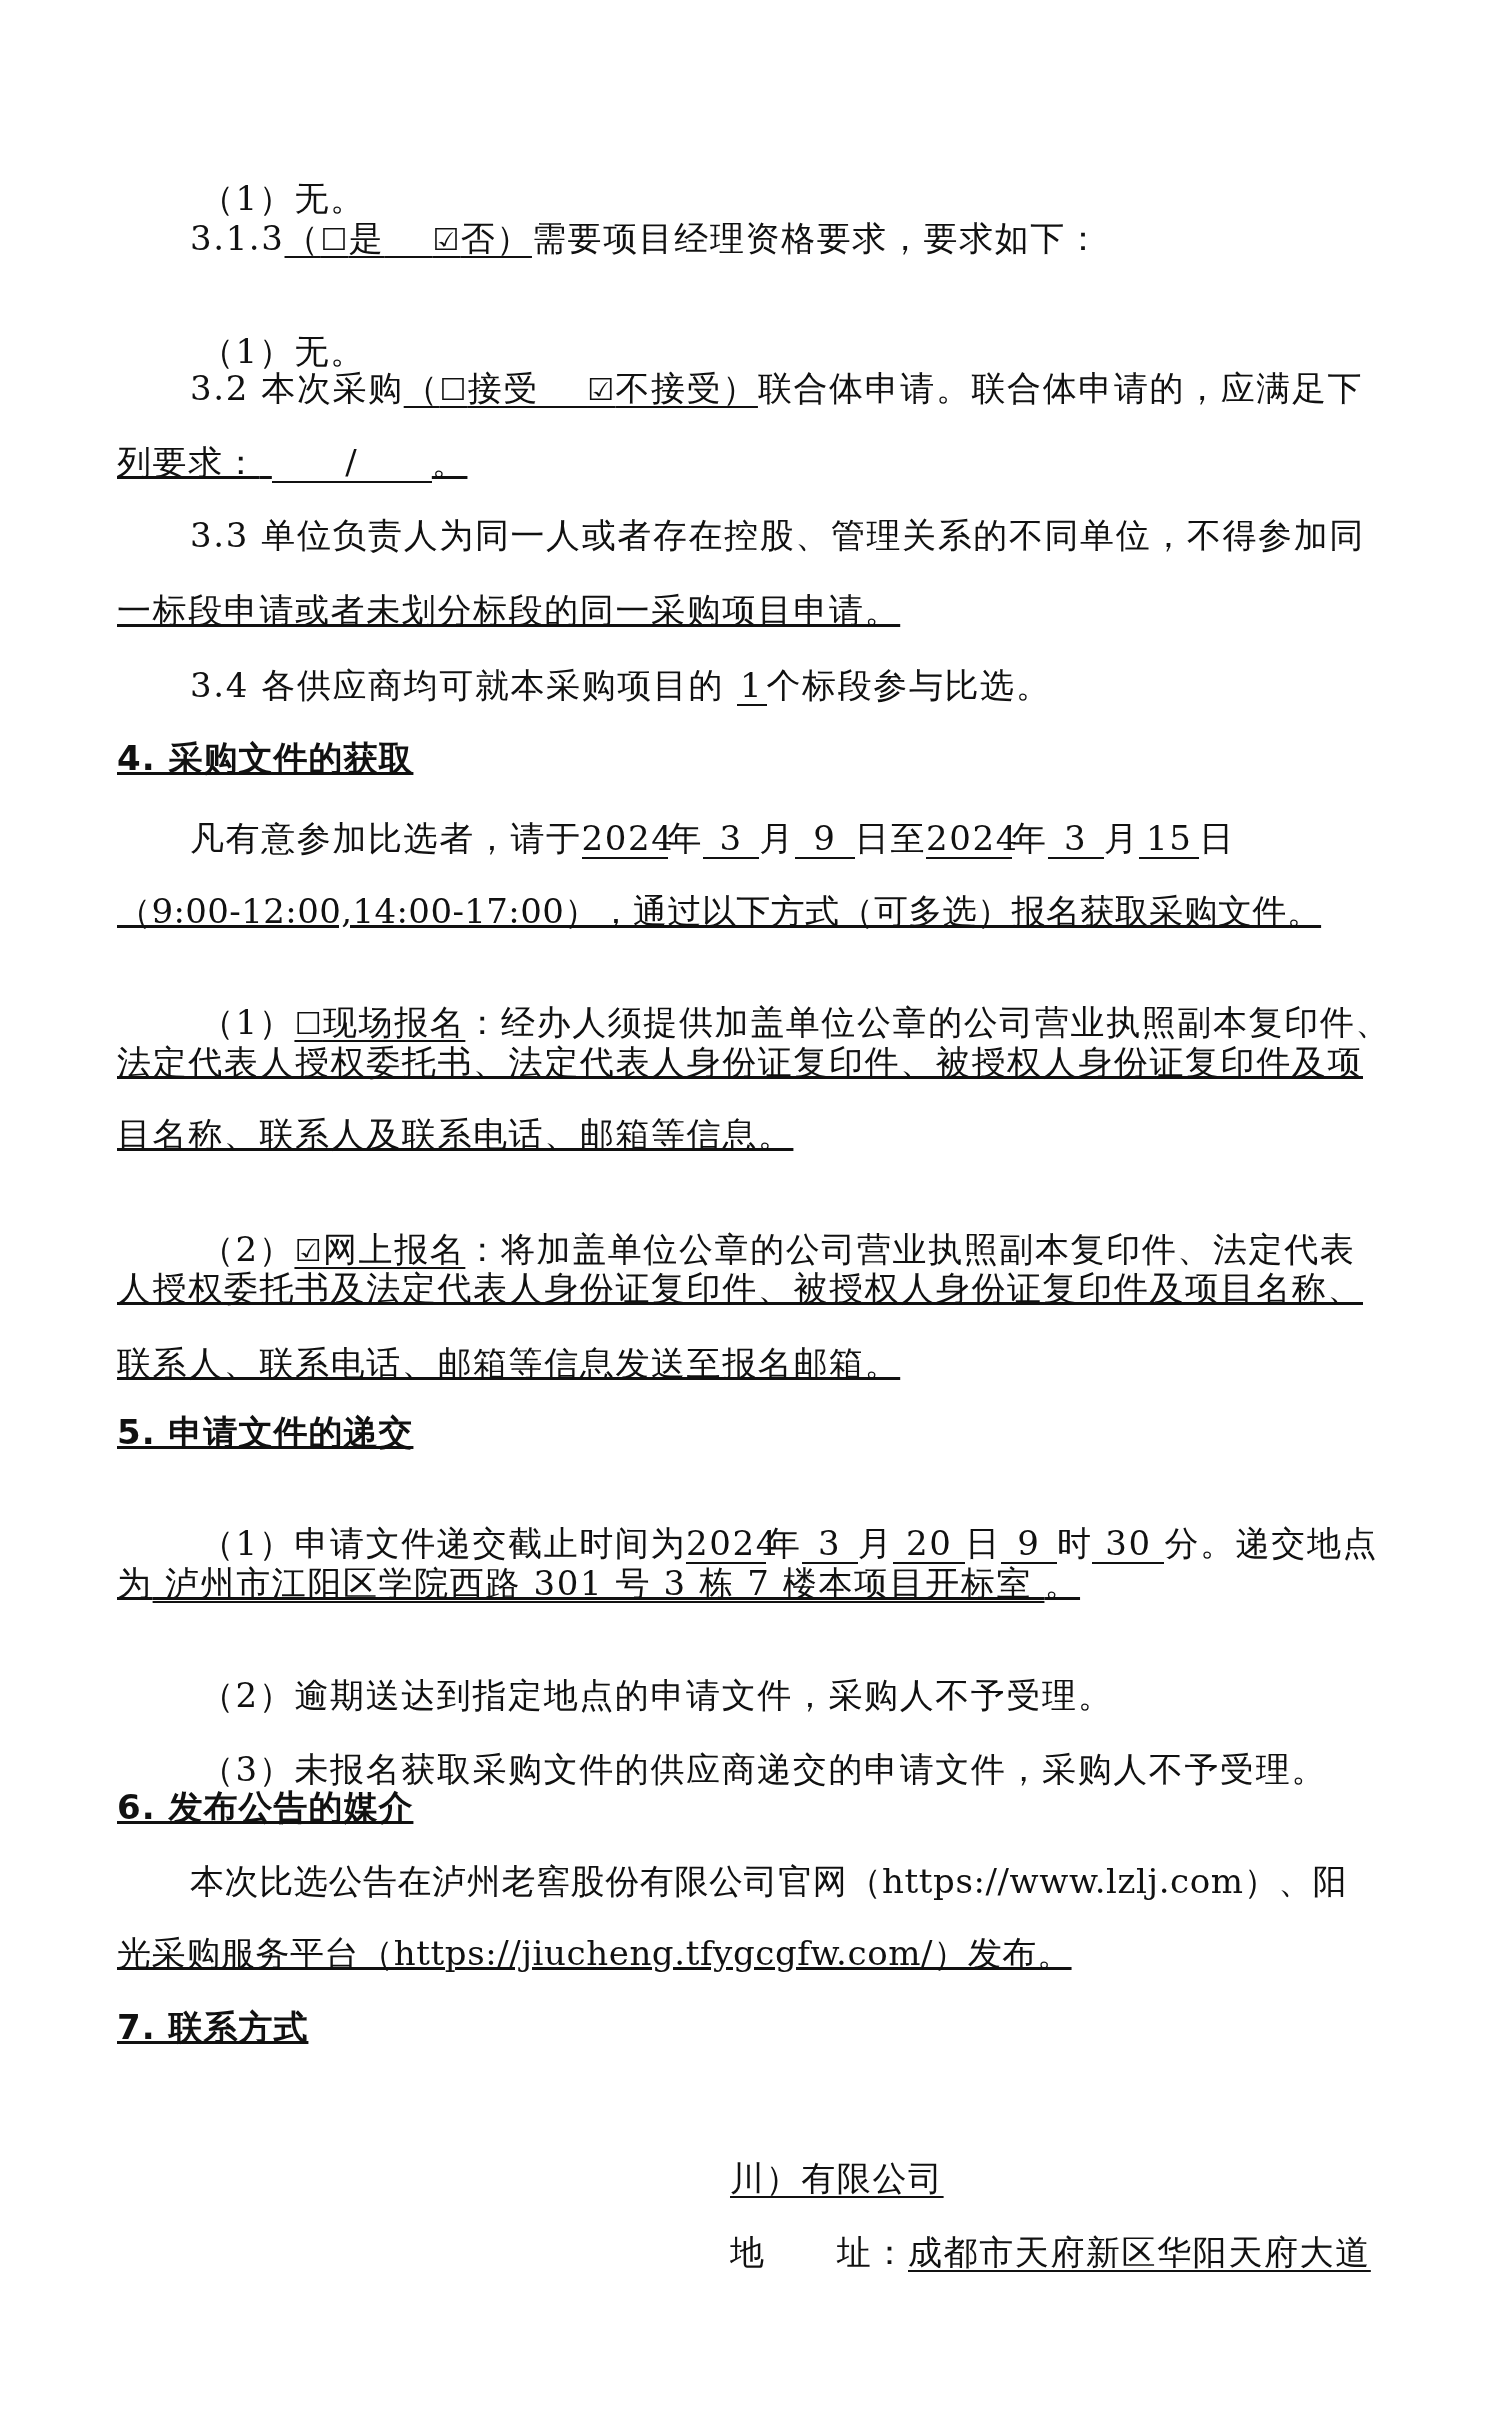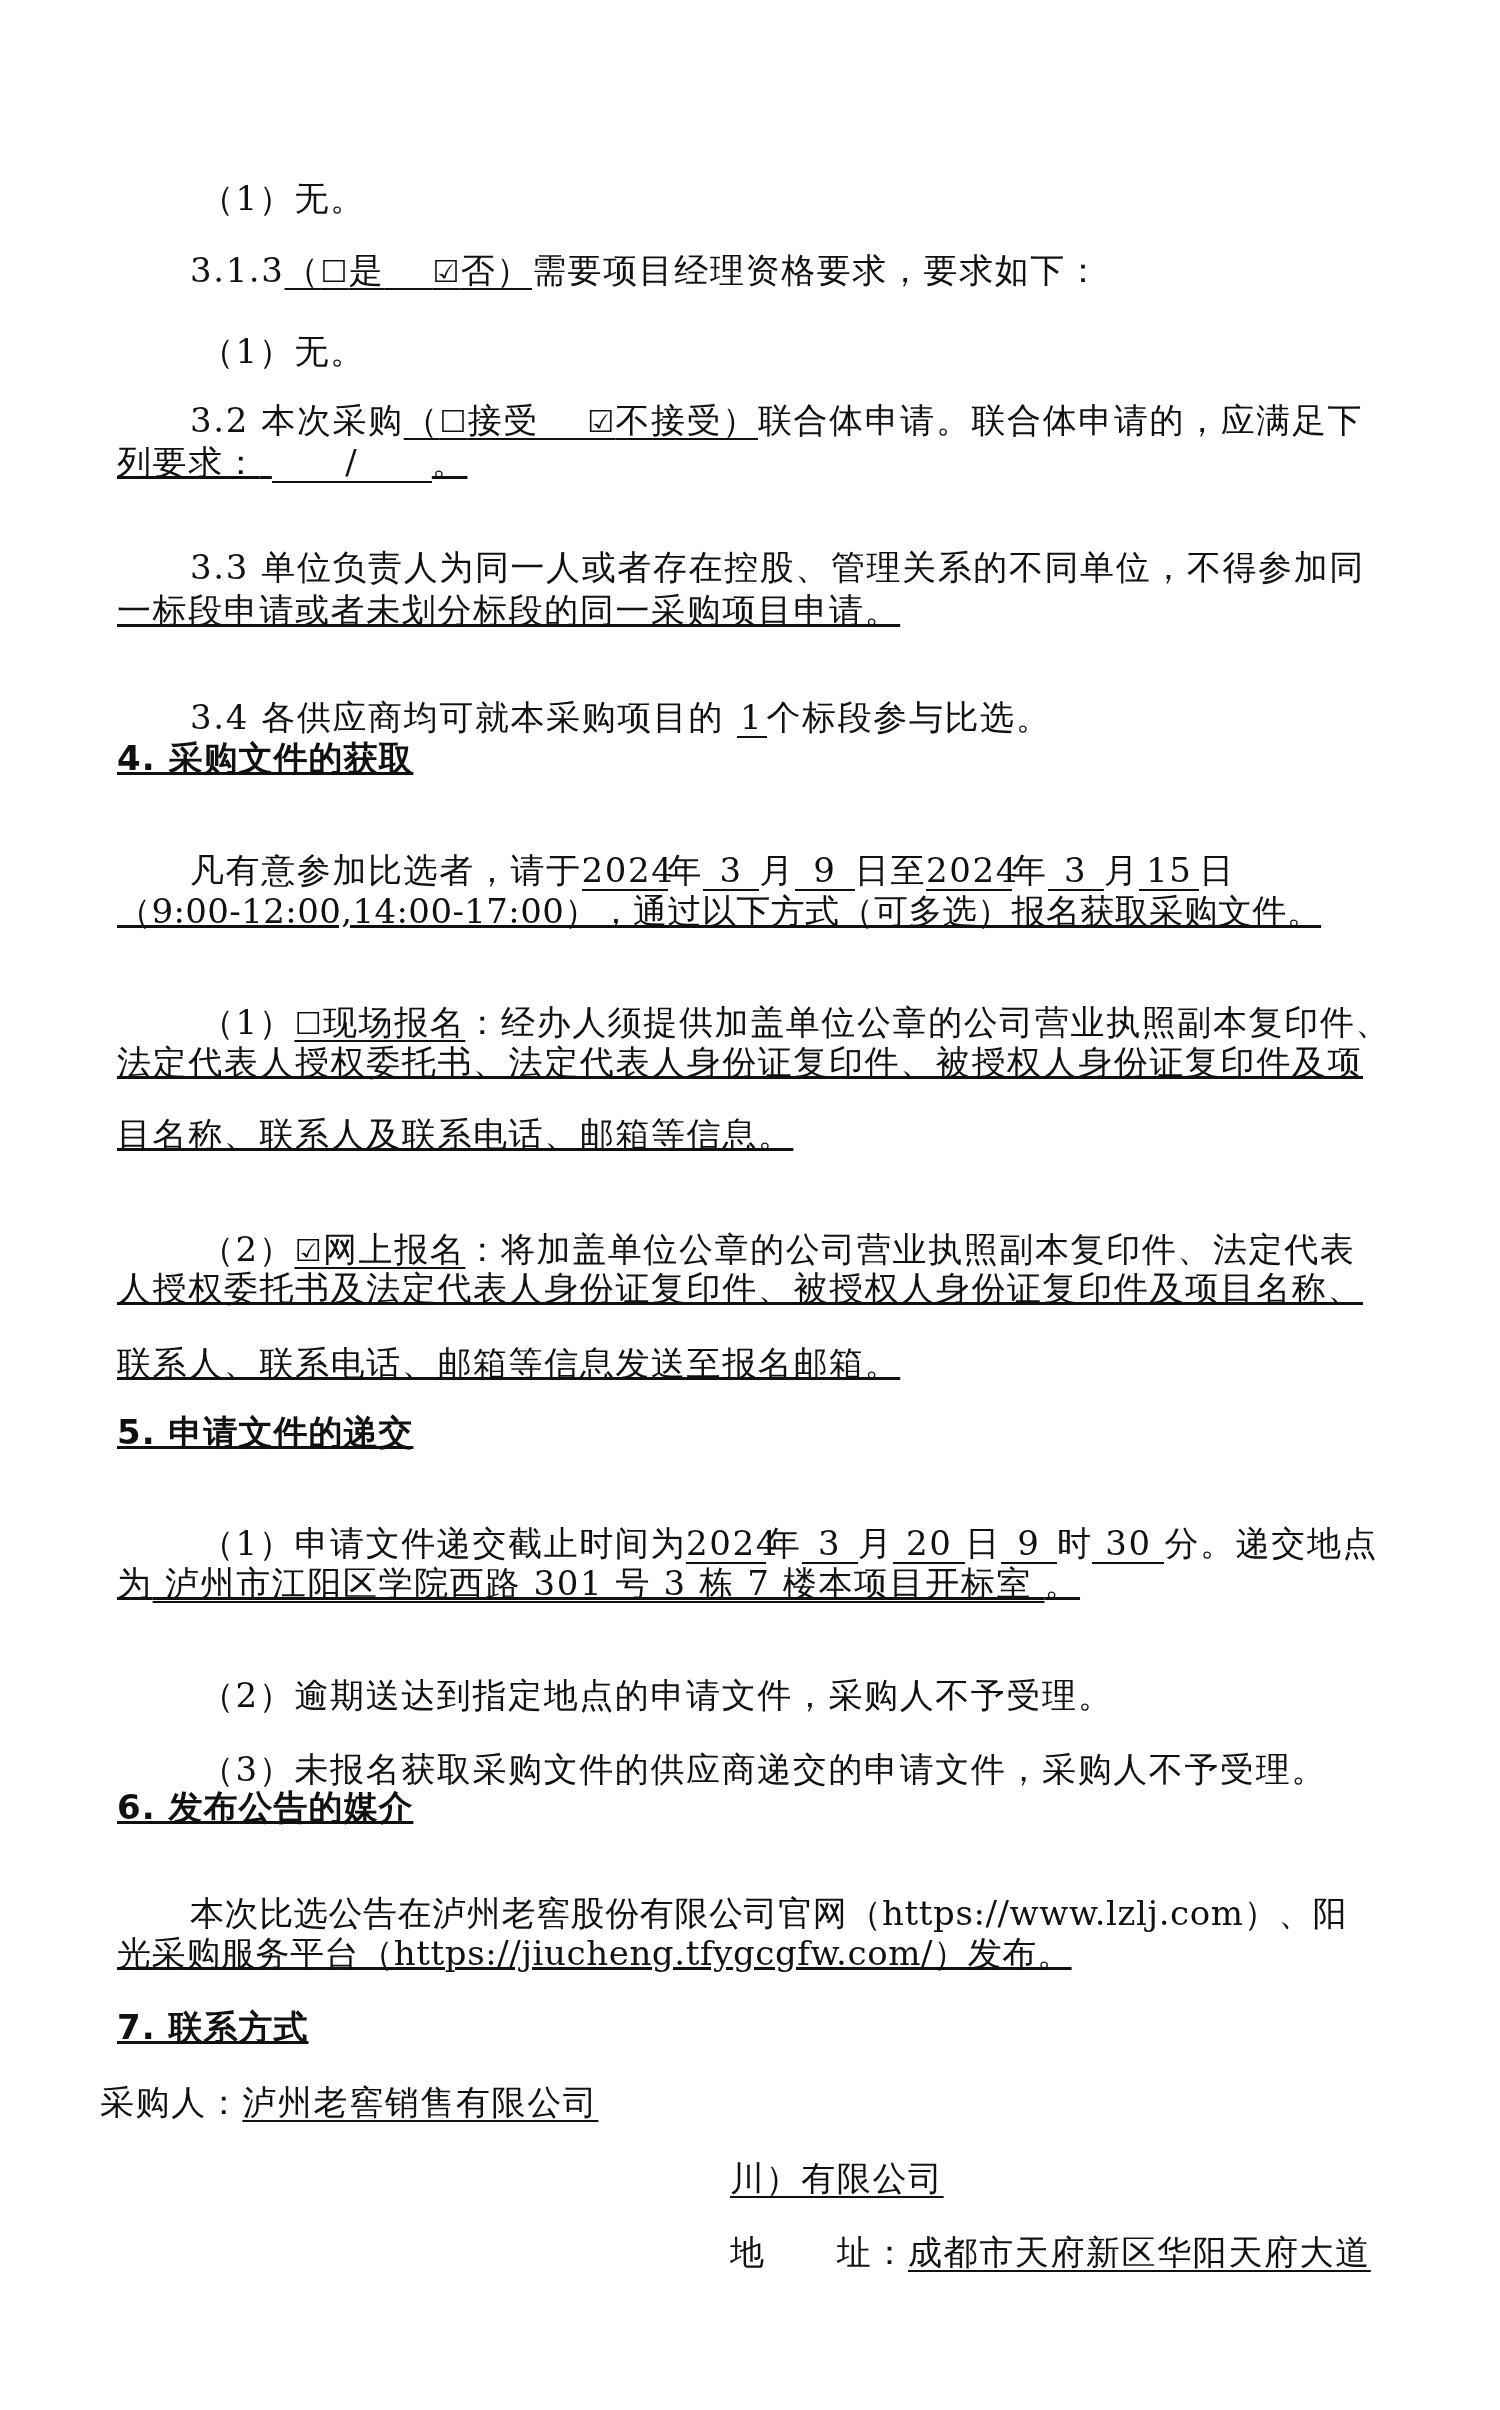--- a/index.html
+++ b/index.html
@@ -1,20 +1,20 @@
 <!DOCTYPE html>
 <html><head>
 <meta charset="utf-8">
 <style>
   html, body { margin:0; padding:0; background:#ffffff; }
   body { width:1500px; height:2410px; position:relative; overflow:hidden;
          font-family:"DejaVu Serif","Liberation Serif",serif; color:#111111; }
   .line { position:absolute; left:0; height:44px; line-height:44px; font-size:34px;
           white-space:nowrap; letter-spacing:1.6px; }
-  .ind1 { left:190px;margin-top:32px; }
+  .ind1 { left:190px; }
   .ind0 { left:117px;text-decoration:underline; }
   .indp { left:200px;margin-top:38px; }
   .head { font-family:"DejaVu Sans","Liberation Sans",sans-serif; font-weight:bold; letter-spacing:1px; }
   .u { text-decoration:underline; text-decoration-thickness:2px; text-underline-offset:6px; }
   .blank { display:inline-block; text-align:center; border-bottom:2px solid #111; line-height:38px; }
   .box { font-family:"DejaVu Sans",sans-serif; font-size:30px; }
   .col-l { position:absolute; left:100px; }
   .col-r { position:absolute; left:730px; }
 </style>
 </head>
@@ -72,20 +72,19 @@
 <div class="line indp" style="top:1635px">（2）逾期送达到指定地点的申请文件，采购人不予受理。</div>
 <div class="line indp" style="top:1709px">（3）未报名获取采购文件的供应商递交的申请文件，采购人不予受理。</div>
 
 <div class="line ind0 head" style="top:1785px">6. 发布公告的媒介</div>
 <div class="line ind1" style="top:1859px;letter-spacing:0.6px">本次比选公告在泸州老窖股份有限公司官网（https://www.lzlj.com）、阳</div>
 <div class="line ind0" style="top:1931px;letter-spacing:0.6px">光采购服务平台（https://jiucheng.tfygcgfw.com/）发布。</div>
 
 <div class="line ind0 head" style="top:2005px">7. 联系方式</div>
 
 <div class="line" style="top:2080px;left:0;width:1500px">
-  <span class="col-l"><span>采购人：</span><span class="u">泸州老窖销售有限公司</span></span>
 </div>
 <div class="line" style="top:2156px;left:730px">
   <span class="u">川）有限公司</span>
 </div>
 <div class="line" style="top:2230px;left:0;width:1500px">
   <span class="col-r"><span>地　　址：</span><span class="u">成都市天府新区华阳天府大道</span></span>
 </div>
 
 </body></html>

